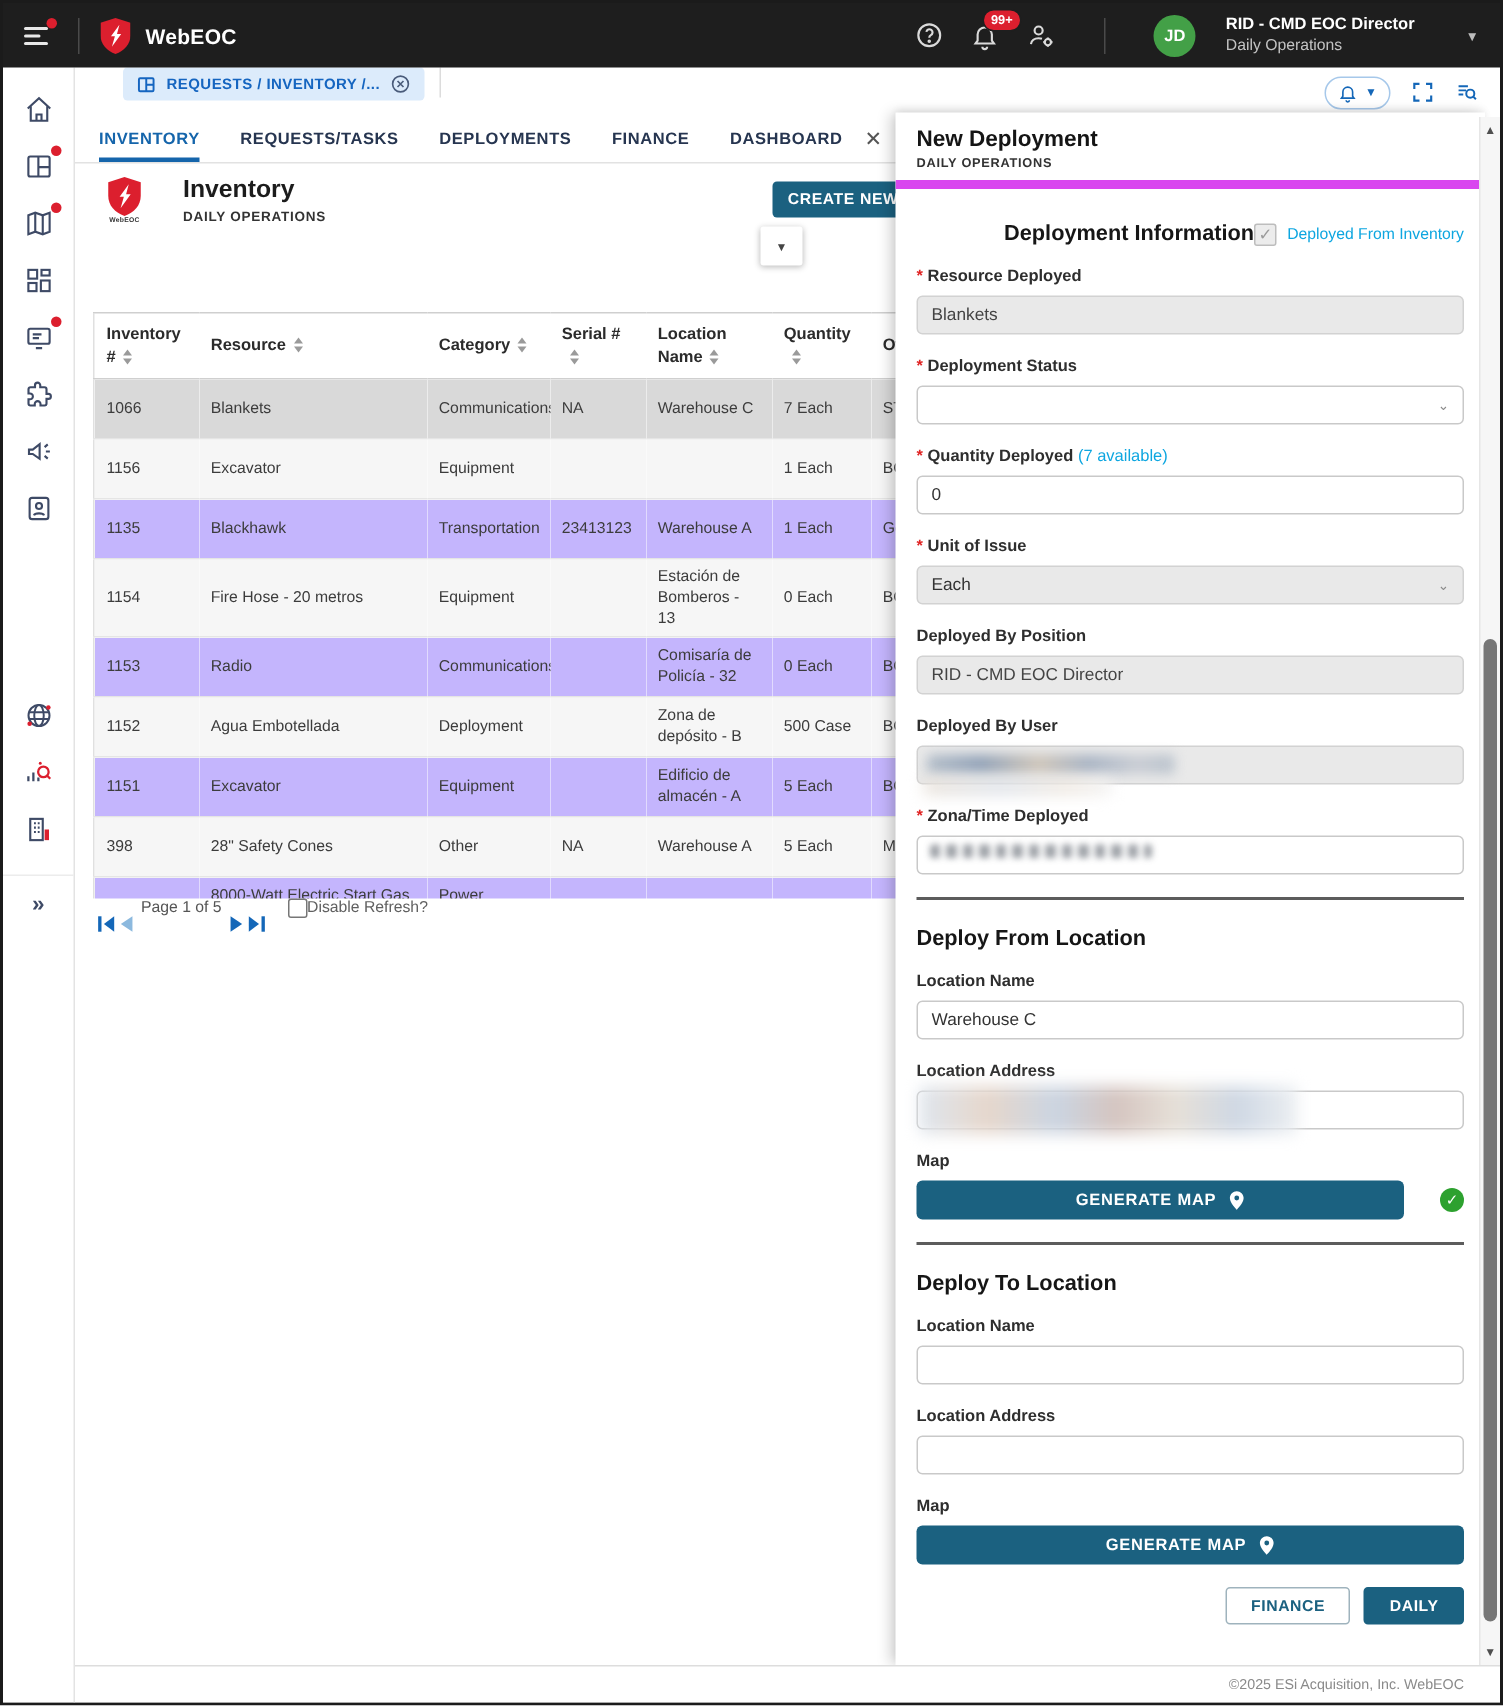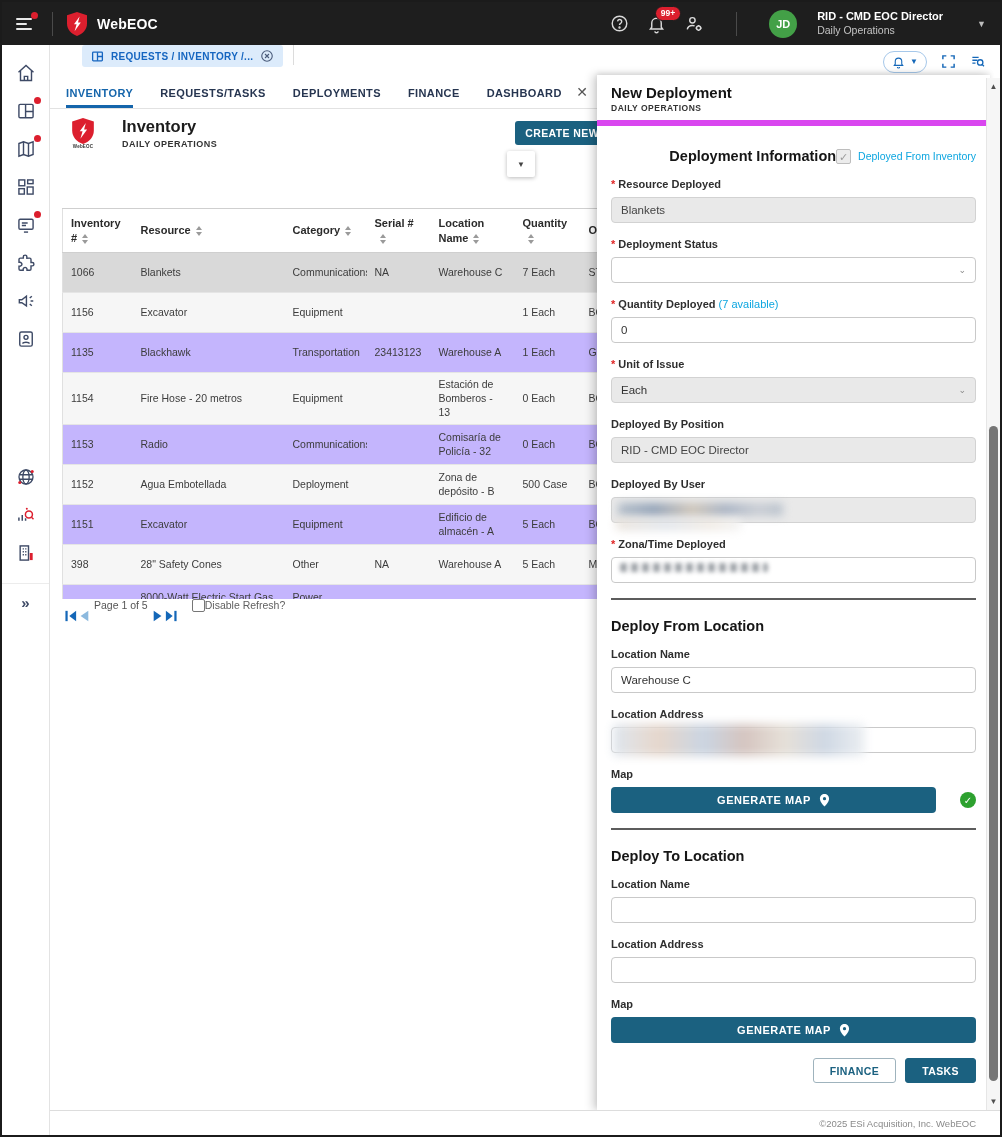--- a/index.html
+++ b/index.html
@@ -610,21 +610,21 @@
             <span>GENERATE MAP</span>
             <svg width="11" height="13" viewBox="0 0 24 28" fill="#fff">
                 <path d="M12 0C6.5 0 2 4.5 2 10c0 7.5 10 17 10 17s10-9.5 10-17c0-5.5-4.5-10-10-10zm0 13.5A3.5 3.5 0 1 1 12 6.5a3.5 3.5 0 0 1 0 7z"></path>
               </svg>
           </button>
         </div>
       </div>
 
       <div class="actions">
         <button class="btn-cancel">FINANCE</button>
-        <button class="btn-save">TASKS</button>
+        <button class="btn-save">DAILY</button>
       </div>
     </div>
   </aside>
 
   <div class="scrollbar">
     <div class="sc-up">▲</div>
     <div class="sc-thumb"></div>
     <div class="sc-down">▼</div>
   </div>
 

